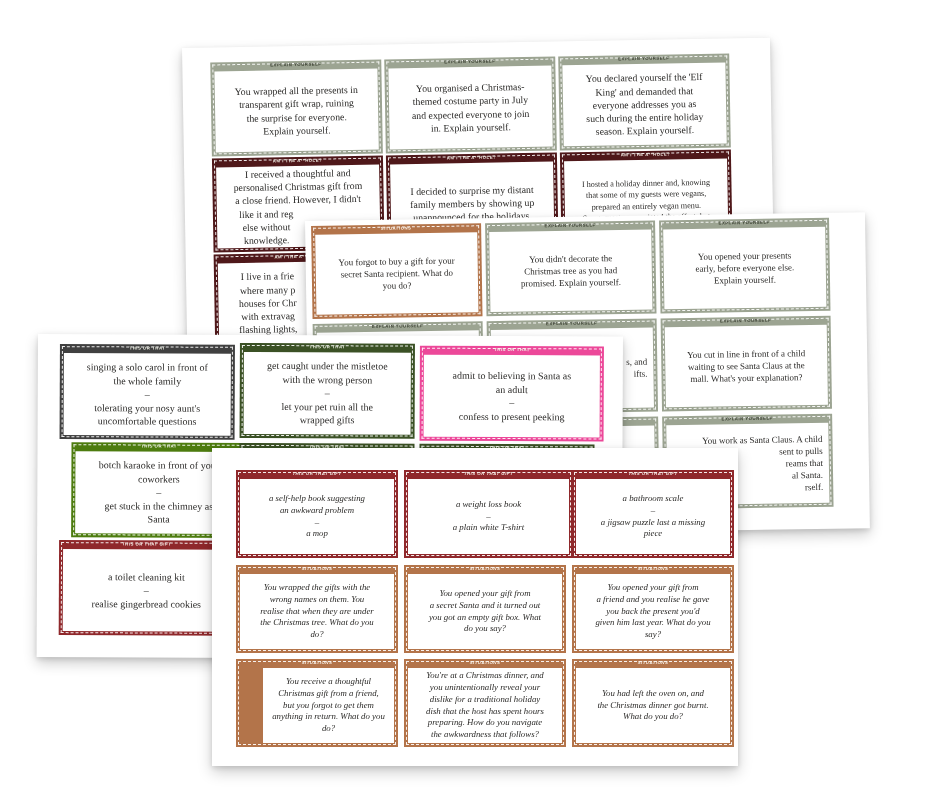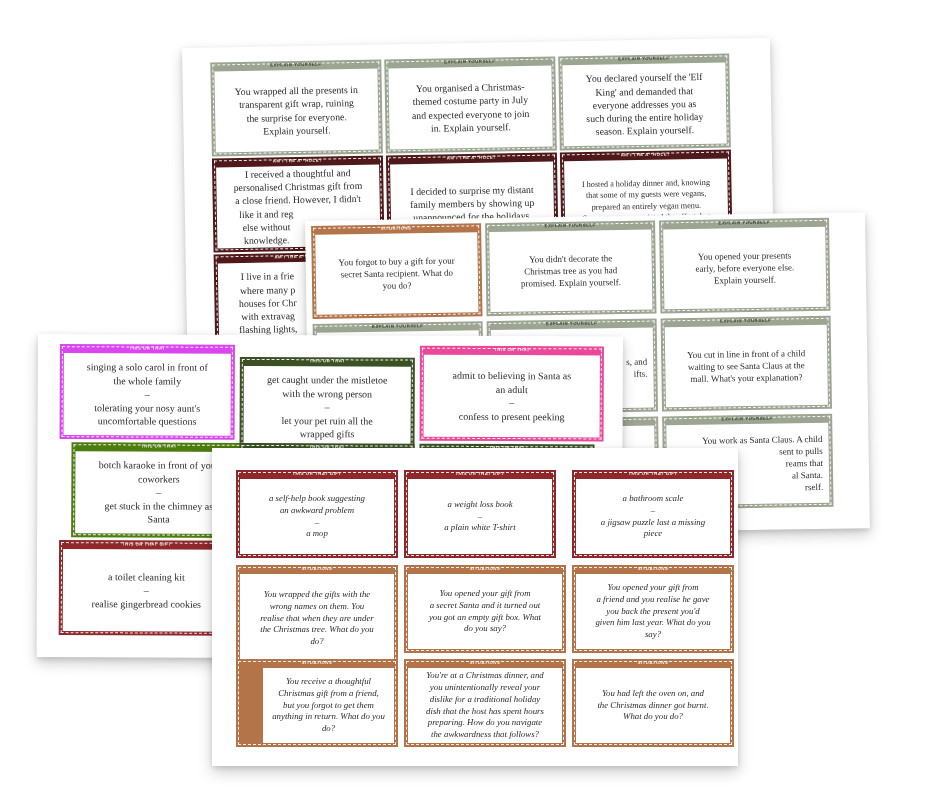--- a/index.html
+++ b/index.html
@@ -178,31 +178,31 @@
         <div class="card-inner">
           <div class="card-text align-right">You work as Santa Claus. A child
 sent to pulls
 reams that
 al Santa.
 rself.</div>
         </div>
       </div>
     </div>
     <div class="sheet fs-p3" style="left: 38px; top: 334px; width: 585px; height: 323px; transform: rotate(0.25deg); transform-origin: left top;">
-      <div class="card" style="left: 22px; top: 10px; width: 175px; height: 95px; background: #d946ef;">
+      <div class="card" style="left: 22px; top: 10px; width: 175px; height: 95px; background: #404040;">
         <div class="card-label" style="color: rgb(238, 240, 228);">THIS OR THAT</div>
         <div class="card-inner">
           <div class="card-text">singing a solo carol in front of
 the whole family
 –
 tolerating your nosy aunt's
 uncomfortable questions</div>
         </div>
       </div>
-      <div class="card" style="left: 202px; top: 22px; width: 175px; height: 95px; background: rgb(59, 81, 37);">
+      <div class="card" style="left: 202px; top: 8px; width: 175px; height: 95px; background: rgb(59, 81, 37);">
         <div class="card-label" style="color: rgb(238, 240, 228);">THIS OR THAT</div>
         <div class="card-inner">
           <div class="card-text">get caught under the mistletoe
 with the wrong person
 –
 let your pet ruin all the
 wrapped gifts</div>
         </div>
       </div>
       <div class="card" style="left: 382px; top: 10px; width: 184px; height: 95px; background: #ec4899;">
@@ -248,38 +248,38 @@
     <div class="sheet fs-p4" style="left: 212px; top: 448px; width: 526px; height: 318px; transform: rotate(0deg); transform-origin: left top; font-style: italic;">
       <div class="card" style="left: 24px; top: 22px; width: 162px; height: 88px; background: rgb(143, 40, 43);">
         <div class="card-label" style="color: rgb(245, 233, 227);">THIS OR THAT GIFT</div>
         <div class="card-inner">
           <div class="card-text">a self-help book suggesting
 an awkward problem
 –
 a mop</div>
         </div>
       </div>
-      <div class="card" style="left: 192px; top: 22px; width: 152px; height: 88px; background: rgb(143, 40, 43);">
+      <div class="card" style="left: 192px; top: 22px; width: 169px; height: 88px; background: rgb(143, 40, 43);">
         <div class="card-label" style="color: rgb(245, 233, 227);">THIS OR THAT GIFT</div>
         <div class="card-inner">
           <div class="card-text">a weight loss book
 –
 a plain white T-shirt</div>
         </div>
       </div>
       <div class="card" style="left: 360px; top: 22px; width: 162px; height: 88px; background: rgb(143, 40, 43);">
         <div class="card-label" style="color: rgb(245, 233, 227);">THIS OR THAT GIFT</div>
         <div class="card-inner">
           <div class="card-text">a bathroom scale
 –
 a jigsaw puzzle last a missing
 piece</div>
         </div>
       </div>
-      <div class="card" style="left: 24px; top: 117px; width: 162px; height: 102px; background: rgb(179, 116, 74);">
+      <div class="card" style="left: 24px; top: 117px; width: 162px; height: 88px; background: rgb(179, 116, 74);">
         <div class="card-label" style="color: rgb(248, 241, 232);">SITUATIONS</div>
         <div class="card-inner">
           <div class="card-text">You wrapped the gifts with the
 wrong names on them. You
 realise that when they are under
 the Christmas tree. What do you
 do?</div>
         </div>
       </div>
       <div class="card" style="left: 192px; top: 117px; width: 162px; height: 88px; background: rgb(179, 116, 74);">

